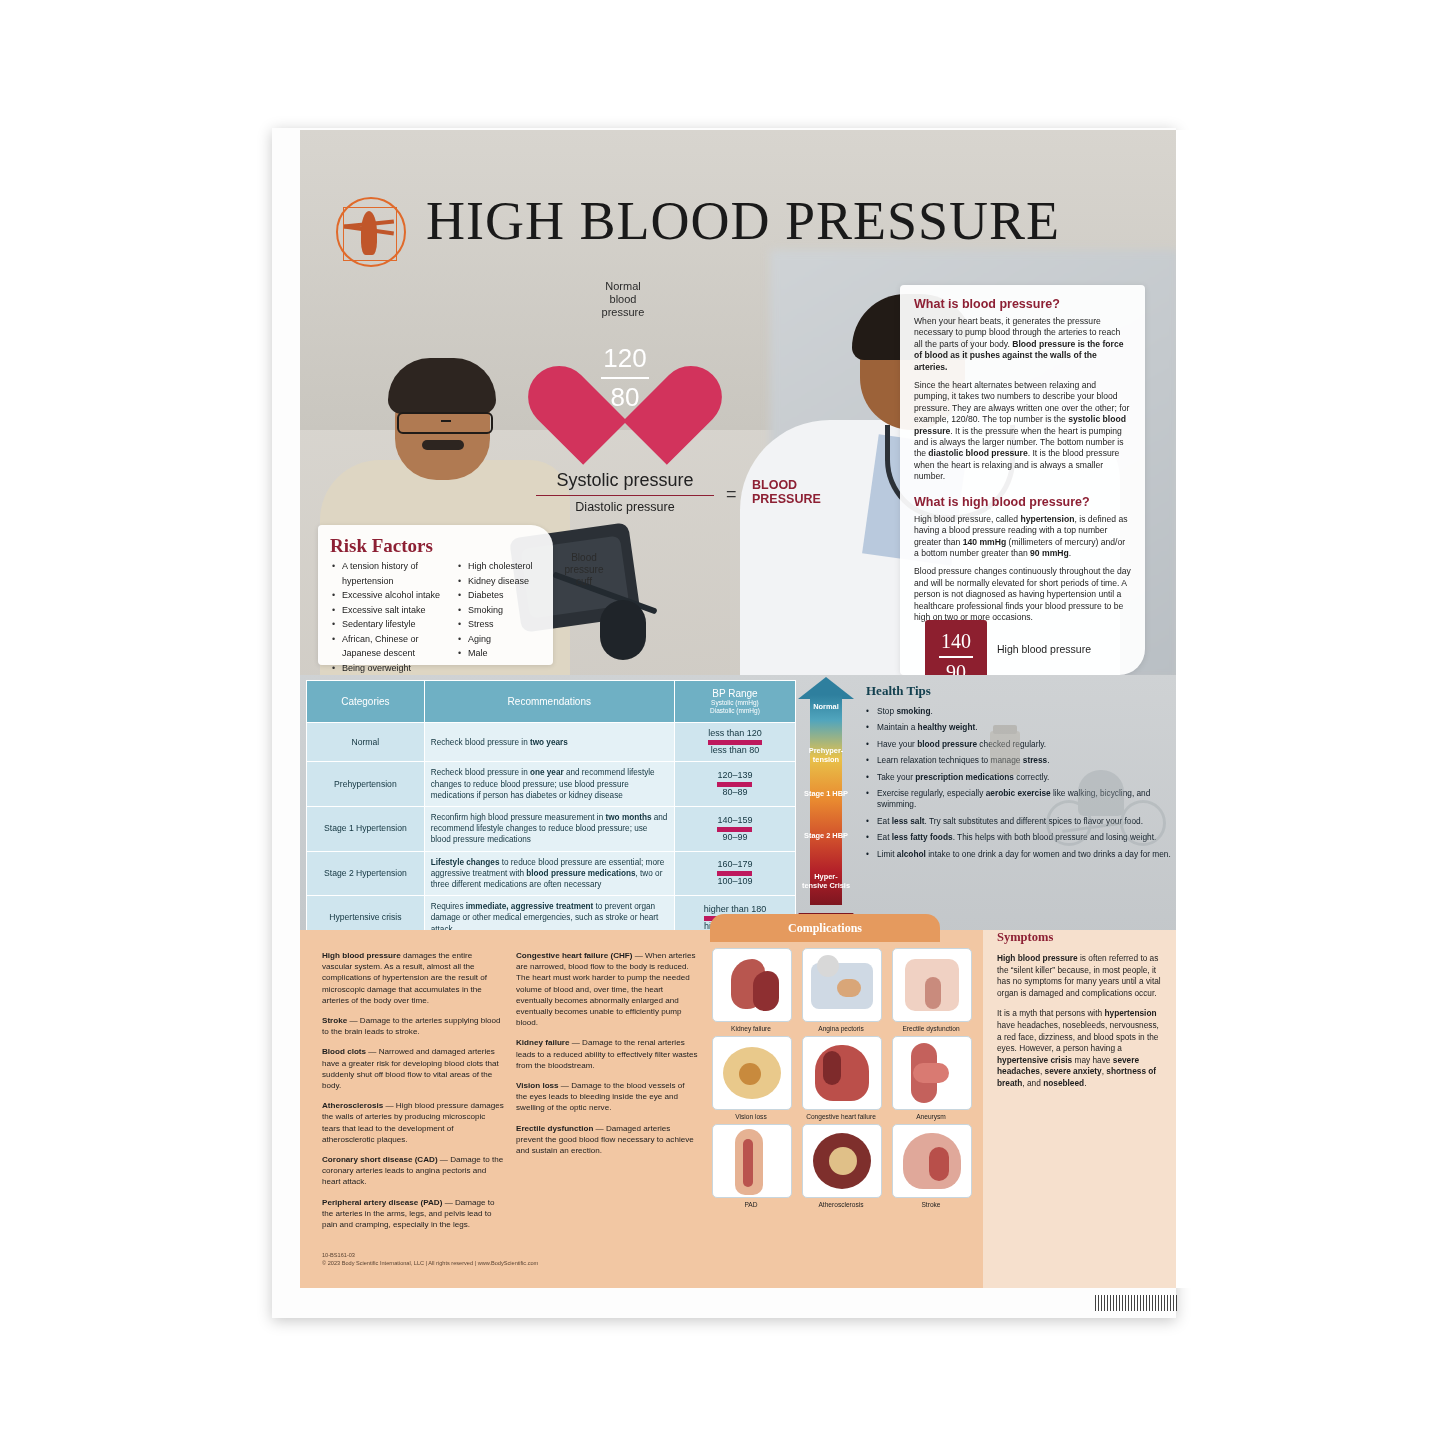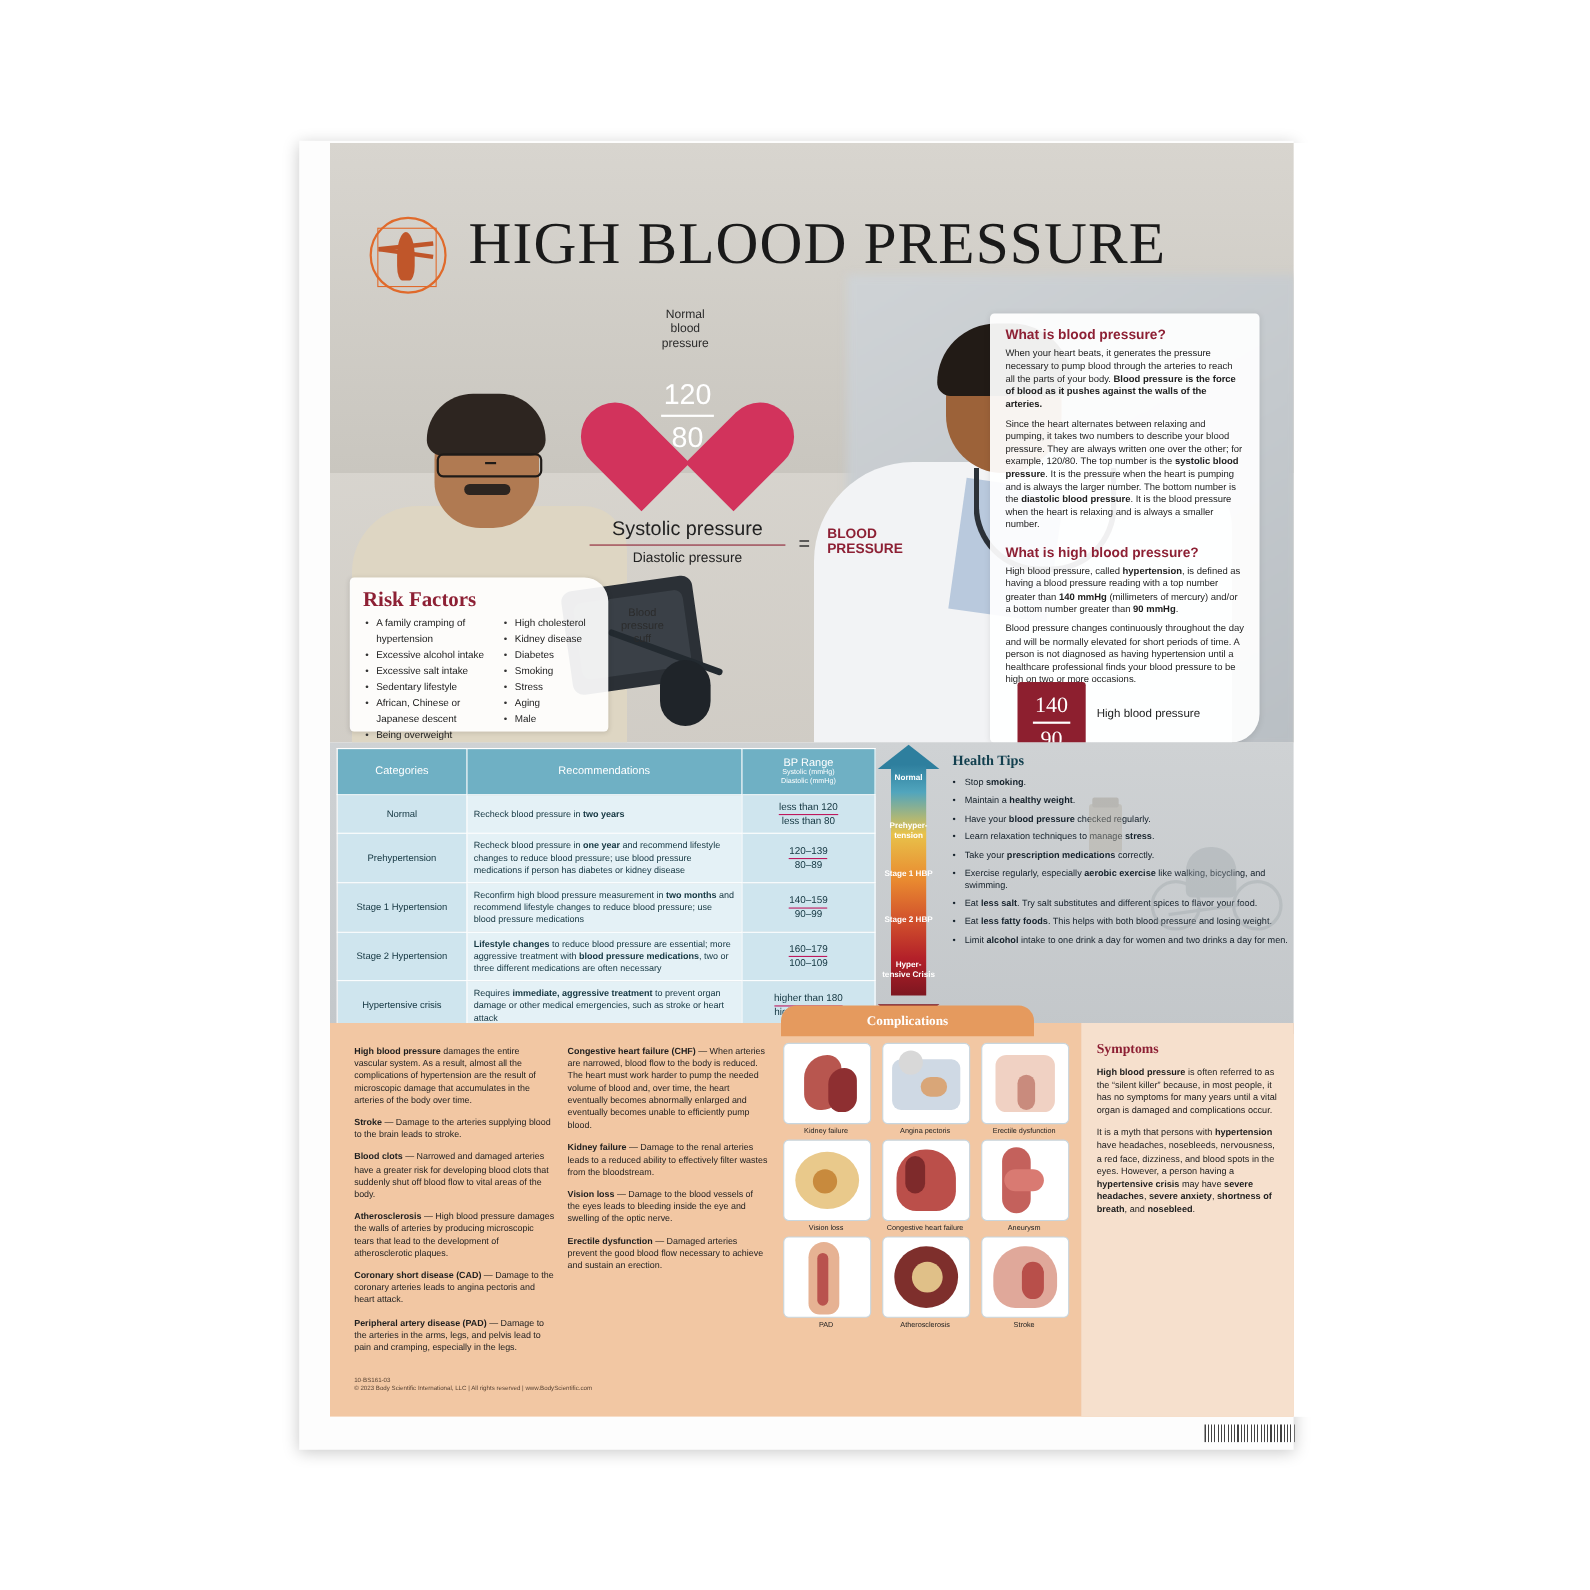--- a/index.html
+++ b/index.html
@@ -167,21 +167,21 @@
   }
   #bptable th{
     background:#6fb0c4;color:#ffffff;font-size:10px;font-weight:normal;padding:7px 4px;border:1px solid #ffffff;
   }
   #bptable td{
     border:1px solid #ffffff;padding:5px 6px;vertical-align:middle;line-height:11.2px;
   }
   #bptable td.cat{background:#cfe5ee;text-align:center;width:92px;font-size:8.6px;}
   #bptable td.rec{background:#e4f1f6;width:210px;}
   #bptable td.rng{background:#cfe5ee;text-align:center;width:95px;font-size:9px;}
-  .rng .top{border-bottom:1px solid #be185d;padding-bottom:1px;display:inline-block;}
+  .rng .top{border-bottom:5px solid #be185d;padding-bottom:1px;display:inline-block;}
   .hdr-sub{font-size:6.5px;display:block;line-height:8px;}
   
   #gauge{position:absolute;left:498px;top:2px;width:56px;height:258px;}
   #gauge .shaft{
     position:absolute;left:12px;top:18px;width:32px;height:210px;
     background:linear-gradient(180deg,#2e7f9e 0%,#51a5bd 12%,#e8c24a 30%,#e98a30 50%,#d1502c 68%,#b32029 84%,#7d1620 100%);
   }
   #gauge .up{
     position:absolute;left:0;top:0;width:0;height:0;border-left:28px solid transparent;border-right:28px solid transparent;border-bottom:22px solid #2e7f9e;
   }
@@ -248,21 +248,21 @@
   .artery i{position:absolute;left:2px;top:20px;width:36px;height:20px;background:#d97a72;border-radius:12px;}
   .leg{position:absolute;left:22px;top:4px;width:28px;height:66px;background:#e6b293;border-radius:14px 14px 10px 10px;}
   .leg i{position:absolute;left:8px;top:10px;width:10px;height:48px;background:#b9534e;border-radius:6px;}
   .athero{position:absolute;left:10px;top:8px;width:58px;height:56px;background:#7e2f2c;border-radius:50%;}
   .athero i{position:absolute;left:16px;top:14px;width:28px;height:28px;background:#e0c088;border-radius:50%;}
   .brain{position:absolute;left:10px;top:8px;width:58px;height:56px;background:#e0a89a;border-radius:28px 28px 20px 20px;}
   .brain i{position:absolute;left:26px;top:14px;width:20px;height:34px;background:#b84f4a;border-radius:10px;}
   
   #symptoms{
     position:absolute;left:683px;top:0;width:193px;height:358px;background:#f6e0cd;
-    padding:16px 14px;box-sizing:border-box;
+    padding:0 14px;box-sizing:border-box;
   }
   #symptoms h3{margin:0 0 8px 0;font-size:12.5px;color:#8d2034;font-family:"Liberation Serif",serif;font-weight:bold;}
   #symptoms p{margin:0 0 9px 0;font-size:8.3px;line-height:11.6px;color:#1d1d1d;}
   #symptoms b{font-weight:bold;}
   #footer{
     position:absolute;left:22px;top:322px;font-size:5.6px;line-height:7.6px;color:#5a4434;
   }
   #barcode{
     position:absolute;left:1095px;top:1295px;width:82px;height:16px;
     background:repeating-linear-gradient(90deg,#222 0 1px,#fff 1px 3px,#222 3px 4px,#fff 4px 6px);
@@ -326,21 +326,21 @@
         <div class="b">Diastolic pressure</div>
       </div>
       <div class="eq-sign">=</div>
       <div class="eq-bp">BLOOD<br>PRESSURE</div>
     </div>
     <div class="cuff-label">Blood<br>pressure<br>cuff</div>
 
     <div id="risk">
       <h3>Risk Factors</h3>
       <ul class="risk-col rc1">
-          <li>A family cramping of hypertension</li>
+          <li>A tension history of hypertension</li>
           <li>Excessive alcohol intake</li>
           <li>Excessive salt intake</li>
           <li>Sedentary lifestyle</li>
           <li>African, Chinese or Japanese descent</li>
           <li>Being overweight</li>
         </ul>
       <ul class="risk-col rc2">
           <li>High cholesterol</li>
           <li>Kidney disease</li>
           <li>Diabetes</li>

